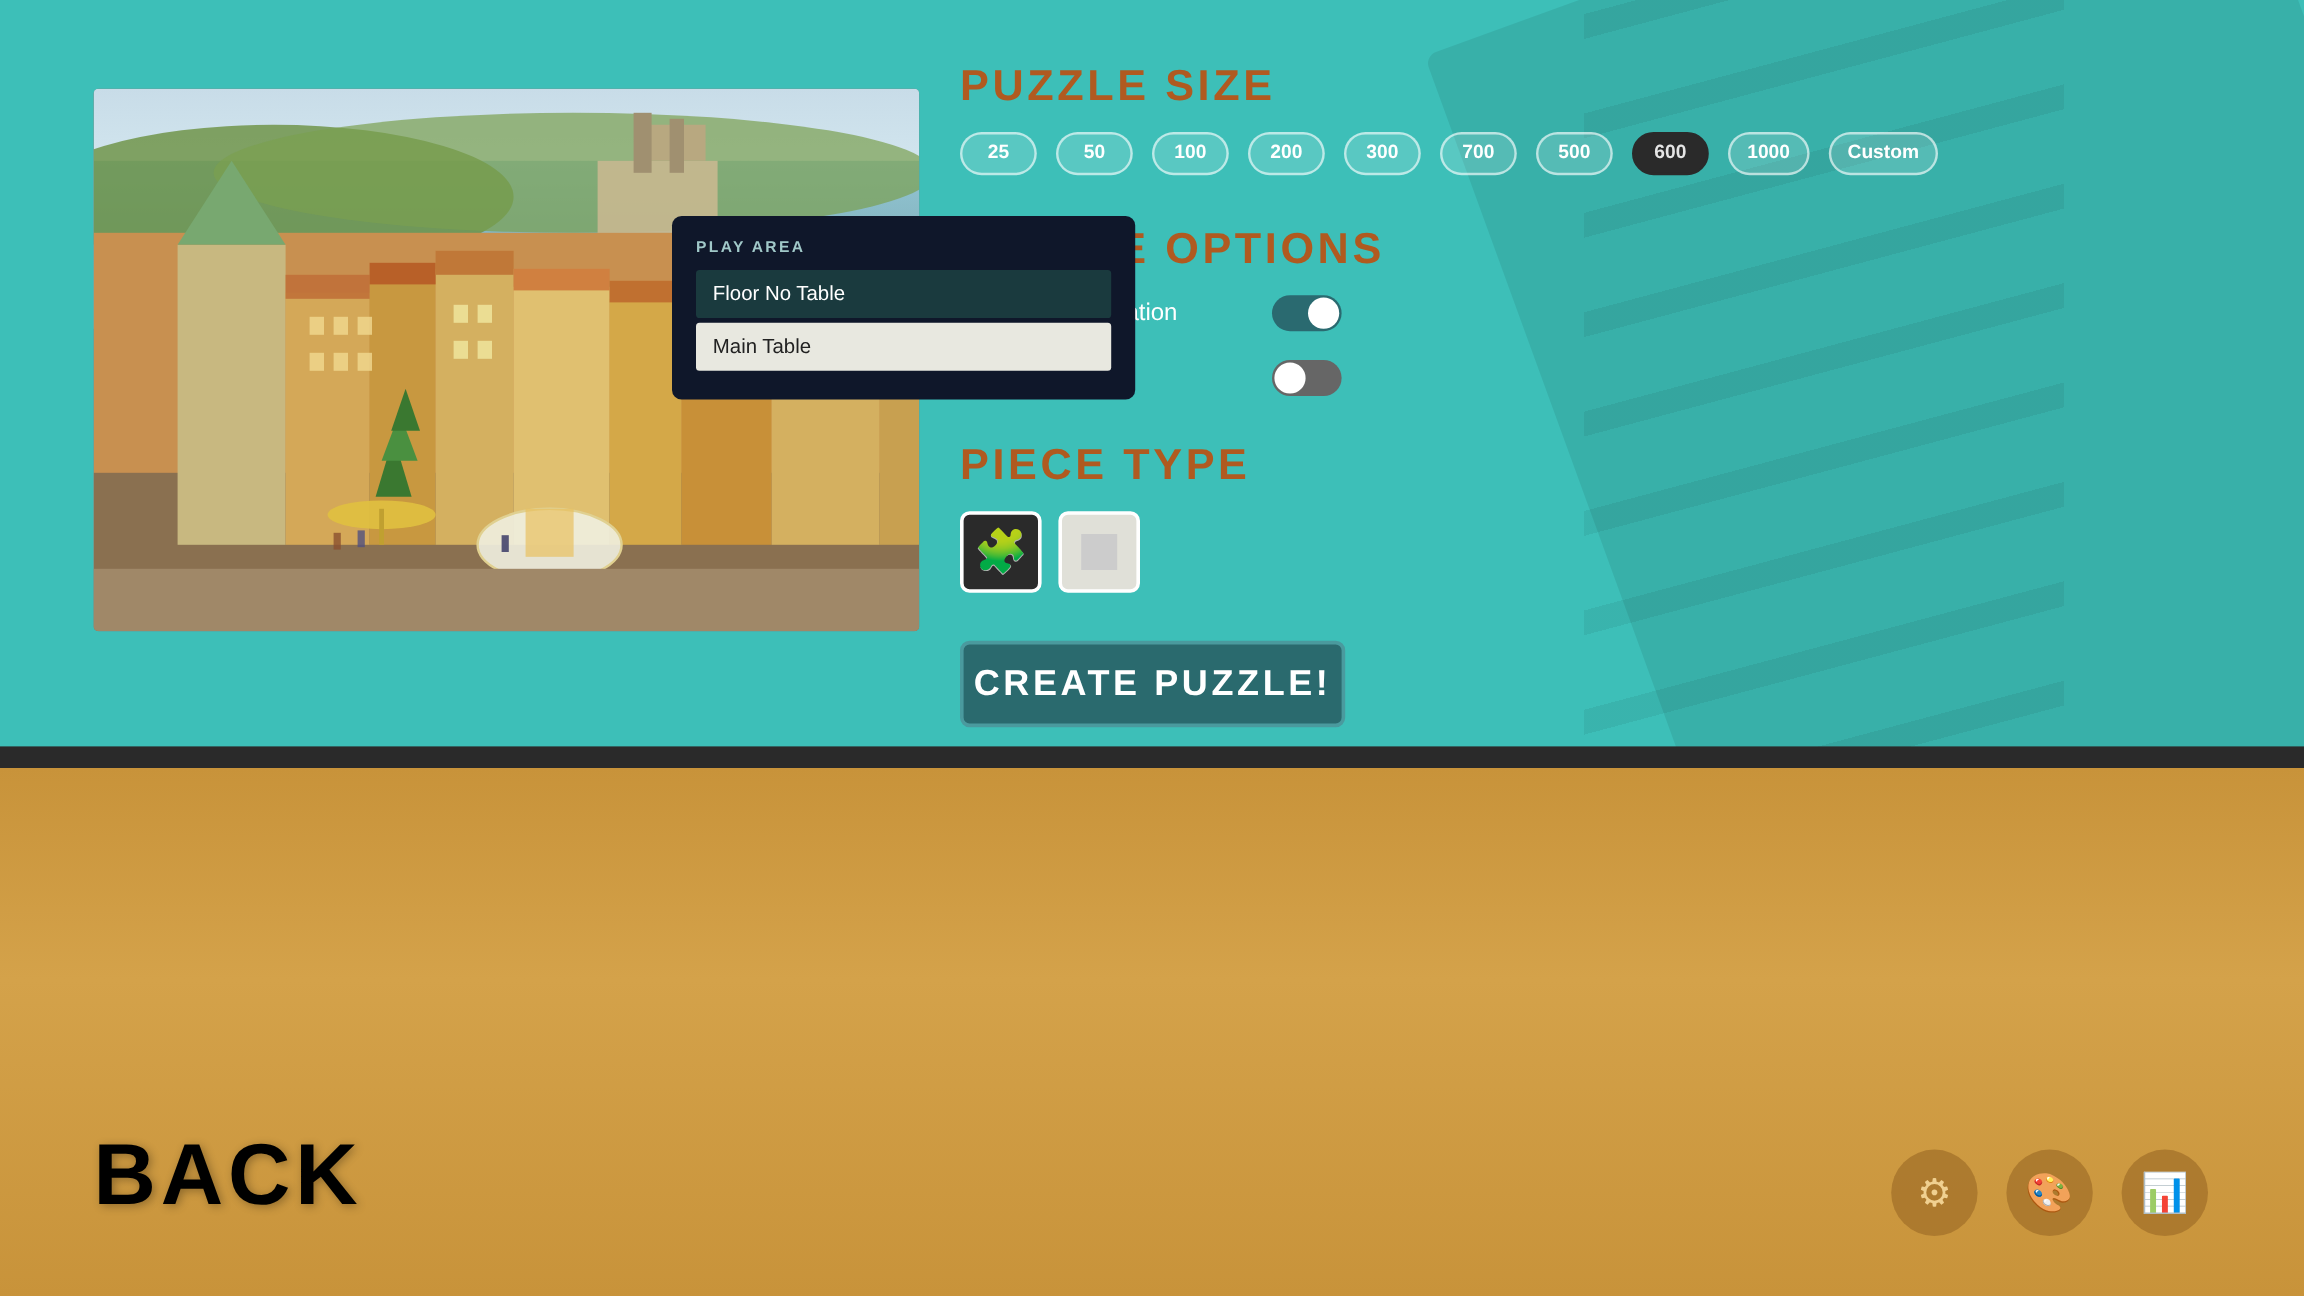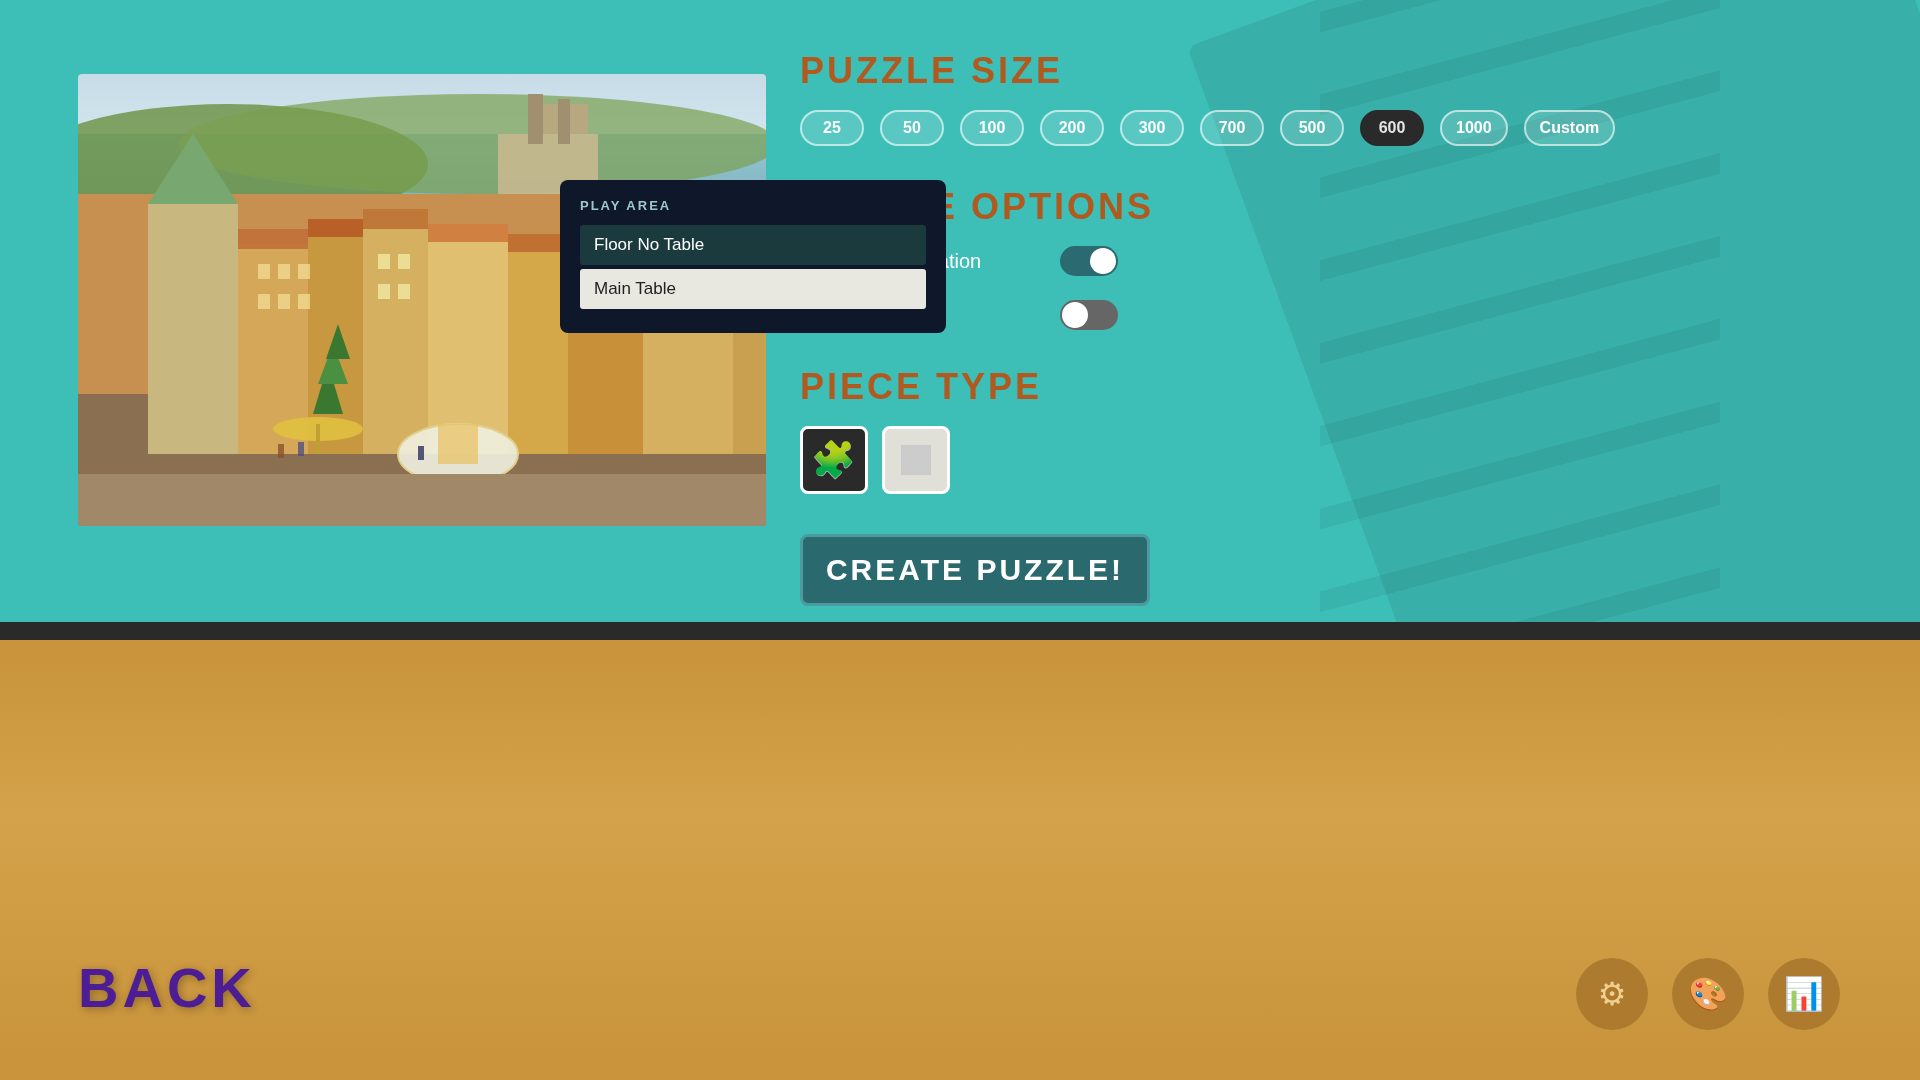--- a/index.html
+++ b/index.html
@@ -231,21 +231,21 @@
       border-color: #fff;
     }
 
     .puzzle-piece-icon {
       font-size: 36px;
       color: #fff;
     }
 
     
     .create-btn {
-      width: 350px;
+      width: 321px;
       height: 72px;
       background: #2a6a6e;
       border: 3px solid #4a9a9e;
       border-radius: 8px;
       color: #fff;
       font-size: 30px;
       font-weight: 900;
       letter-spacing: 3px;
       text-transform: uppercase;
       cursor: pointer;
@@ -254,23 +254,23 @@
       justify-content: center;
       margin-top: 10px;
       transition: background 0.2s;
     }
 
     
     .back-btn {
       position: absolute;
       bottom: 60px;
       left: 78px;
-      font-size: 56px;
+      font-size: 72px;
       font-weight: 900;
-      color: #4c1d95;
+      color: #000000;
       cursor: pointer;
       letter-spacing: 4px;
       text-shadow: 2px 2px 8px rgba(0,0,0,0.3);
     }
 
     
     .bottom-icons {
       position: absolute;
       bottom: 50px;
       right: 80px;

